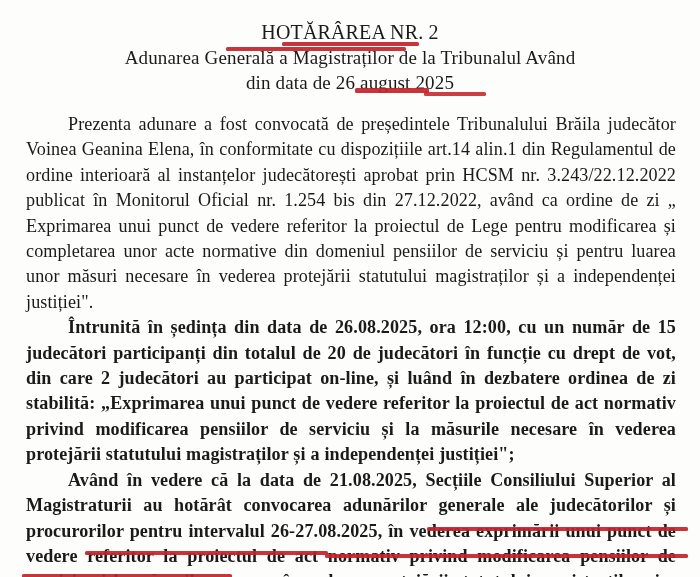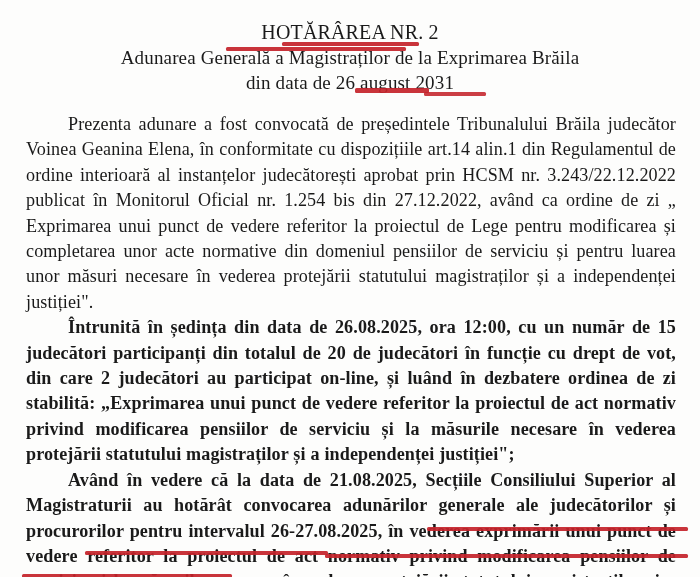--- a/index.html
+++ b/index.html
@@ -86,22 +86,22 @@
   #mark-statutului { left: 325px; top: 554px; width: 363px; height: 3.8px; }
   #mark-independ   { left:  22px; top: 574px; width: 210px; height: 3.8px; }
 </style>
 </head>
 <body style="background: rgb(253, 253, 252); color: rgb(26, 26, 26);">
 
 <div class="page">
 
   <div class="title-block">
     <span class="title-line l1">HOTĂRÂREA NR. 2</span>
-    <span class="title-line l2">Adunarea Generală a Magistraților de la Exprimarea Brăila</span>
-    <span class="title-line l3">din data de 26 august 2031</span>
+    <span class="title-line l2">Adunarea Generală a Magistraților de la Tribunalul Având</span>
+    <span class="title-line l3">din data de 26 august 2025</span>
   </div>
 
   <div class="body-block">
     <p class="para">Prezenta adunare a fost convocată de președintele Tribunalului Brăila judecător Voinea Geanina Elena, în conformitate cu dispozițiile art.14 alin.1 din Regulamentul de ordine interioară al instanțelor judecătorești aprobat prin HCSM nr. 3.243/22.12.2022 publicat în Monitorul Oficial nr. 1.254 bis din 27.12.2022, având ca ordine de zi „ Exprimarea unui punct de vedere referitor la proiectul de Lege pentru modificarea și completarea unor acte normative din domeniul pensiilor de serviciu și pentru luarea unor măsuri necesare în vederea protejării statutului magistraților și a independenței justiției".</p>
     <p class="para tight">Întrunită în ședința din data de 26.08.2025, ora 12:00, cu un număr de 15 judecători participanți din totalul de 20 de judecători în funcție cu drept de vot, din care 2 judecători au participat on-line, și luând în dezbatere ordinea de zi stabilită: „Exprimarea unui punct de vedere referitor la proiectul de act normativ privind modificarea pensiilor de serviciu și la măsurile necesare în vederea protejării statutului magistraților și a independenței justiției";</p>
     <p class="para tight">Având în vedere că la data de 21.08.2025, Secțiile Consiliului Superior al Magistraturii au hotărât convocarea adunărilor generale ale judecătorilor și procurorilor pentru intervalul 26-27.08.2025, în vederea exprimării unui punct de vedere referitor la proiectul de act normativ privind modificarea pensiilor de serviciu și la măsurile necesare în vederea protejării statutului magistraților și a independenței justiției;</p>
   </div>
 
   <span class="mark" id="mark-title" style="background: rgb(196, 35, 42);"></span>
   <span class="mark" id="mark-subtitle" style="background: rgb(196, 35, 42);"></span>

